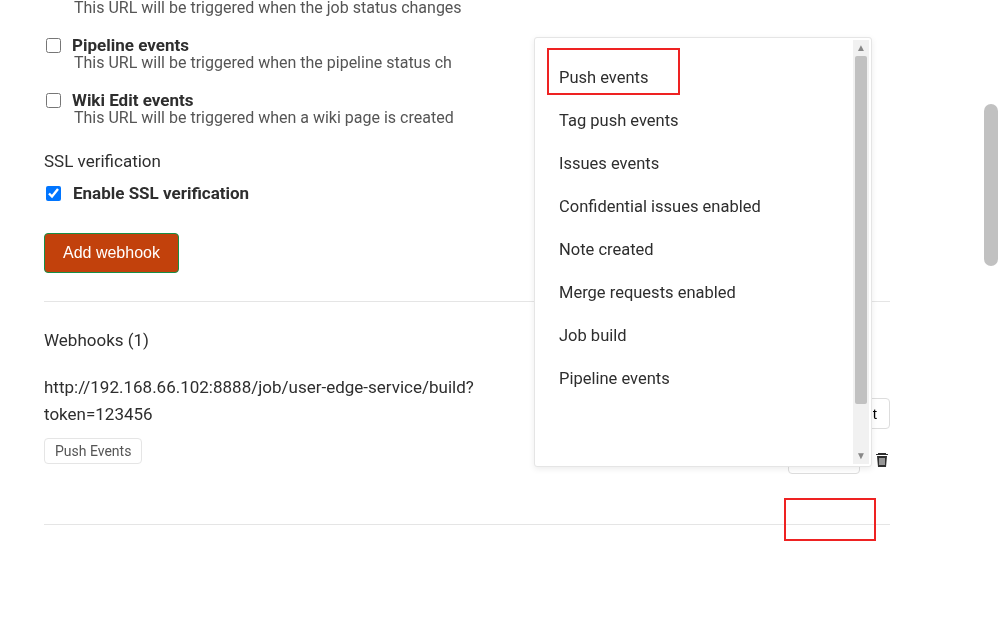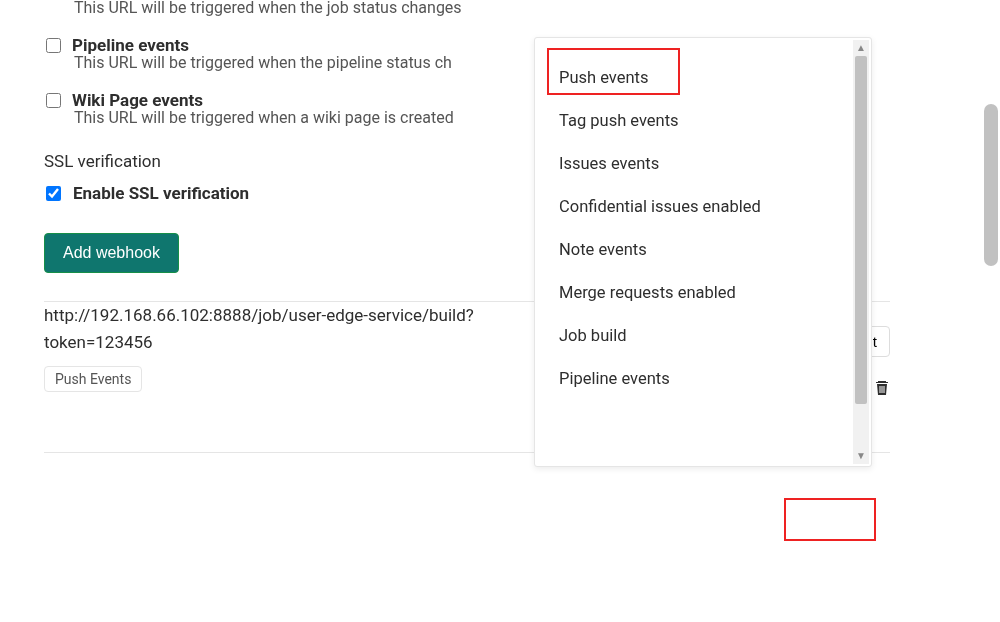--- a/index.html
+++ b/index.html
@@ -52,21 +52,21 @@
       display: flex;
       align-items: center;
       gap: 12px;
     }
     .ssl-row label {
       font-weight: 700;
       font-size: 17px;
     }
     .btn-add {
       margin-top: 30px;
-      background: #0f766e;
+      background: #c2410c;
       color: #fff;
       border: 1px solid #168f48;
       border-radius: 4px;
       padding: 10px 18px;
       font-size: 16px;
       cursor: pointer;
     }
     hr.sep {
       border: none;
       border-top: 1px solid #e5e5e5;
@@ -231,34 +231,35 @@
   <div class="hint">This URL will be triggered when the job status changes</div>
 
   <div class="event-row">
     <input type="checkbox" style="">
     <label>Pipeline events</label>
   </div>
   <div class="hint">This URL will be triggered when the pipeline status ch</div>
 
   <div class="event-row">
     <input type="checkbox" style="">
-    <label>Wiki Page events</label>
+    <label>Wiki Edit events</label>
   </div>
   <div class="hint">This URL will be triggered when a wiki page is created</div>
 
   <div class="section-label">SSL verification</div>
   <div class="ssl-row">
     <input type="checkbox" checked="" style="">
     <label>Enable SSL verification</label>
   </div>
 
   <button class="btn-add">Add webhook</button>
 
   <hr class="sep">
 
+  <div class="webhooks-heading">Webhooks (1)</div>
 
   <div class="hook-item">
     <div>
       <div class="hook-url">http://192.168.66.102:8888/job/user-edge-service/build?token=123456</div>
       <div class="badge">Push Events</div>
     </div>
     <div class="hook-right">
       <span class="ssl-status">SSL Verification: enabled</span>
       <button class="btn-edit">Edit</button>
       <div class="btn-test-wrapper">
@@ -277,21 +278,21 @@
   </div>
 
   <hr class="sep2">
 </div>
 
 <div class="dropdown">
   <div class="dropdown-item">Push events</div>
   <div class="dropdown-item">Tag push events</div>
   <div class="dropdown-item">Issues events</div>
   <div class="dropdown-item">Confidential issues enabled</div>
-  <div class="dropdown-item">Note events</div>
+  <div class="dropdown-item">Note created</div>
   <div class="dropdown-item">Merge requests enabled</div>
   <div class="dropdown-item">Job build</div>
   <div class="dropdown-item">Pipeline events</div>
   <div class="dd-scroll">
     <div class="arrow-up">▲</div>
     <div class="thumb"></div>
     <div class="arrow-down">▼</div>
   </div>
 </div>
 

